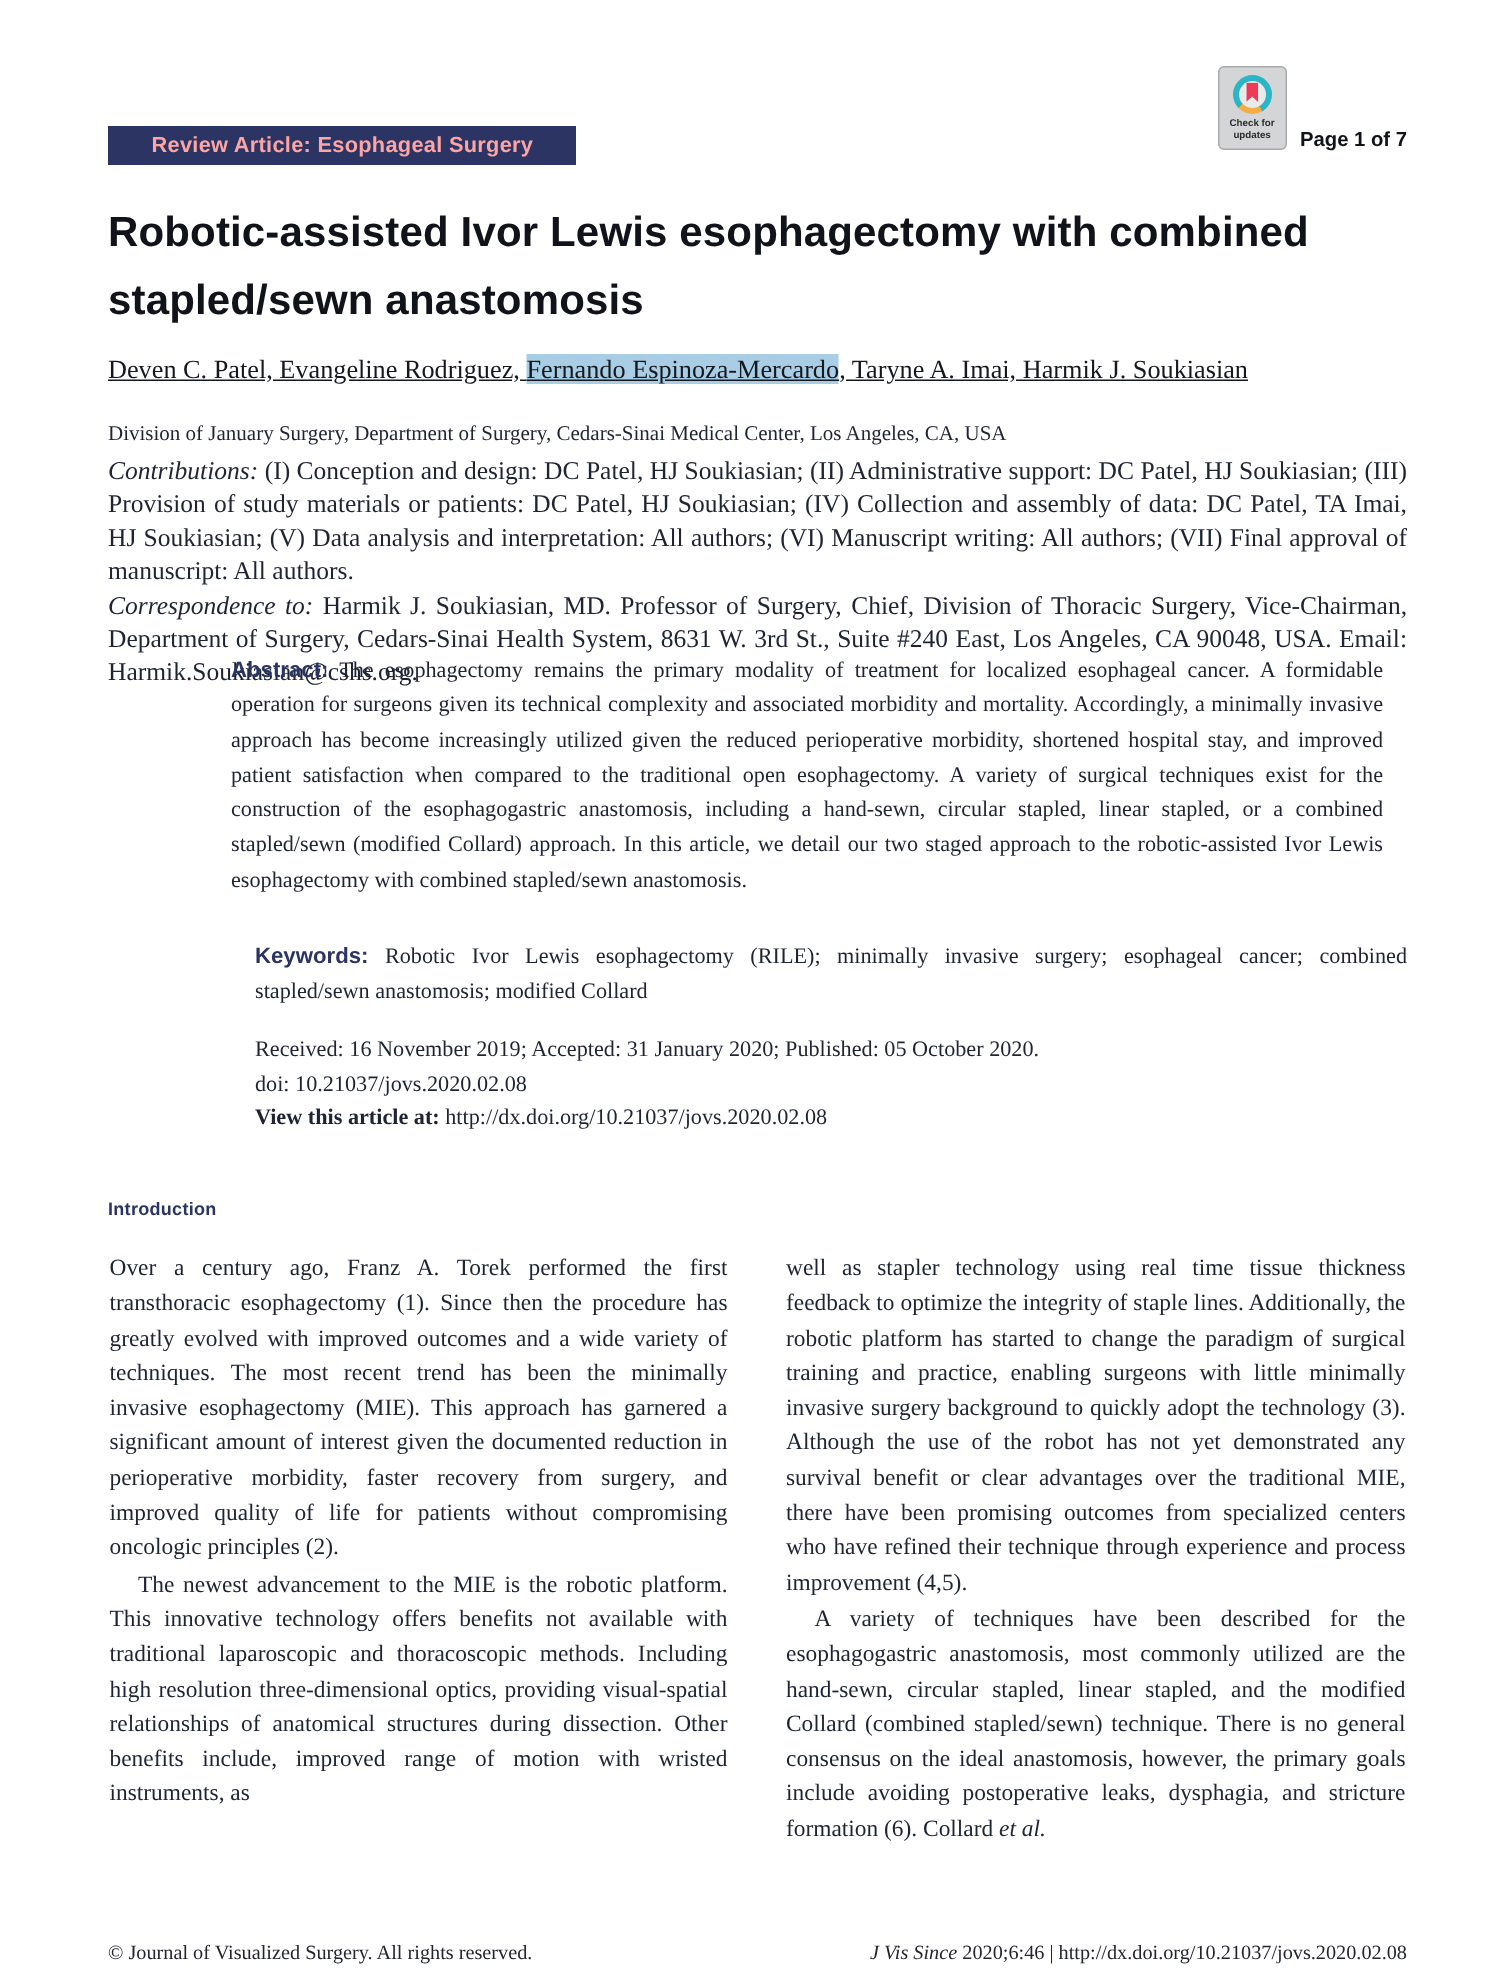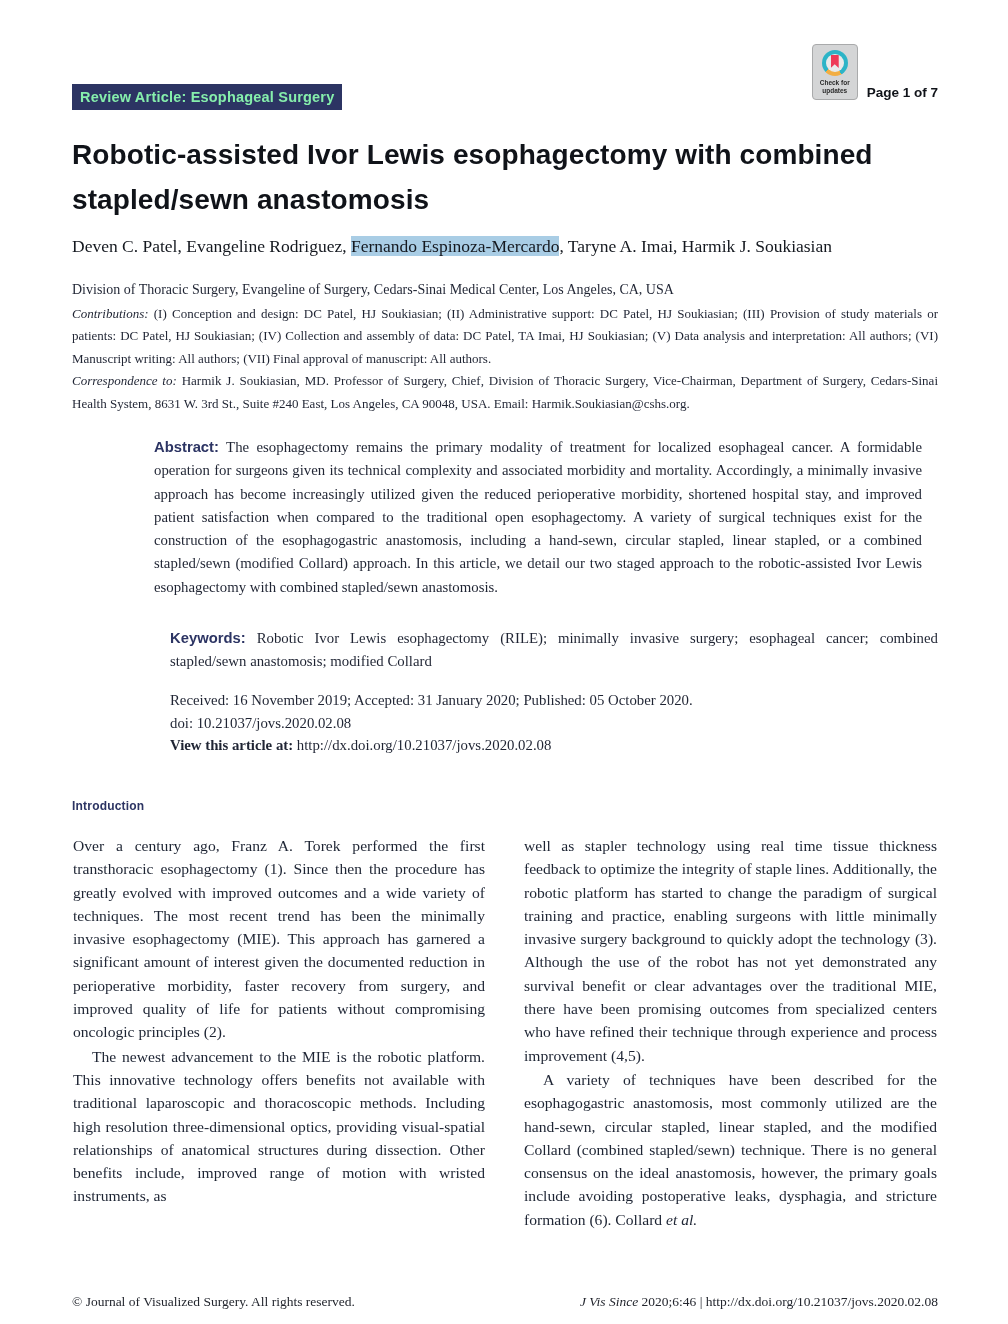--- a/index.html
+++ b/index.html
@@ -6,24 +6,24 @@
   body{
     width:1008px;height:1324px;background:#ffffff;
     font-family:"Liberation Serif","DejaVu Serif",serif;
     color:#1f2433;
   }
   .page{position:relative;width:1008px;height:1324px;overflow:hidden;background:#fff;}
 
   
   .banner{
     position:absolute;left:72px;top:84px;
-    background:#2c3463;color:#86efac;
+    background:#2c3463;color:#fca5a5;
     font-family:"Liberation Sans","DejaVu Sans",sans-serif;
     font-weight:bold;font-size:14.5px;line-height:26px;
-    padding:0 8px;letter-spacing:.2px;
+    padding:0 29px;letter-spacing:.2px;
   }
   .right-stack{
     position:absolute;right:70px;top:44px;
     display:flex;flex-direction:row;align-items:flex-end;gap:9px;
   }
   .badge{
     width:46px;height:56px;background:#d4d5d6;border:1px solid #a9aaab;border-radius:4px;
     display:flex;flex-direction:column;align-items:center;padding-top:5px;box-sizing:border-box;
   }
   .badge-circle{
@@ -44,26 +44,26 @@
     font-family:"Liberation Sans","DejaVu Sans",sans-serif;
     font-weight:bold;font-size:13.5px;color:#101319;
   }
 
   
   .title{
     position:absolute;left:72px;top:132px;width:866px;
     font-family:"Liberation Sans","DejaVu Sans",sans-serif;
     font-weight:bold;font-size:28px;line-height:45px;color:#101319;letter-spacing:.1px;
   }
-  .authors{position:absolute;left:72px;top:236px;width:880px;font-size:17.5px;color:#14181f;}
+  .authors{position:absolute;left:72px;top:236px;width:880px;font-size:17.5px;color:#14181f;text-decoration:underline;}
   .authors .hl{background:#a9cde5;}
   .affiliation{position:absolute;left:72px;top:282px;width:866px;font-size:14px;color:#1f2433;}
   .smallblock{
     position:absolute;left:72px;top:303px;width:866px;
-    font-size:13px;line-height:22.4px;text-align:justify;color:#1f2433;
+    font-size:17px;line-height:22.4px;text-align:justify;color:#1f2433;
   }
   .ital{font-style:italic;}
 
   
   .abstract{
     position:absolute;left:154px;top:436px;width:768px;
     font-size:14.8px;line-height:23.3px;text-align:justify;color:#1f2433;
   }
   .lbl-sans{
     font-family:"Liberation Sans","DejaVu Sans",sans-serif;
@@ -123,21 +123,21 @@
     </div>
     <div class="page-indicator">Page 1 of 7</div>
   </div>
 
   <h1 class="title" style="margin:0;">Robotic-assisted Ivor Lewis esophagectomy with combined stapled/sewn anastomosis</h1>
 
   <div class="authors">
     <span>Deven C. Patel, Evangeline Rodriguez, </span><span class="hl">Fernando Espinoza-Mercardo</span><span>, Taryne A. Imai, Harmik J. Soukiasian</span>
   </div>
 
-  <div class="affiliation">Division of Thoracic Surgery, Evangeline of Surgery, Cedars-Sinai Medical Center, Los Angeles, CA, USA</div>
+  <div class="affiliation">Division of January Surgery, Department of Surgery, Cedars-Sinai Medical Center, Los Angeles, CA, USA</div>
 
   <div class="smallblock">
     <span class="ital">Contributions:</span>
     <span>(I) Conception and design: DC Patel, HJ Soukiasian; (II) Administrative support: DC Patel, HJ Soukiasian; (III) Provision of study materials or patients: DC Patel, HJ Soukiasian; (IV) Collection and assembly of data: DC Patel, TA Imai, HJ Soukiasian; (V) Data analysis and interpretation: All authors; (VI) Manuscript writing: All authors; (VII) Final approval of manuscript: All authors.</span><br>
     <span class="ital">Correspondence to:</span>
     <span>Harmik J. Soukiasian, MD. Professor of Surgery, Chief, Division of Thoracic Surgery, Vice-Chairman, Department of Surgery, Cedars-Sinai Health System, 8631 W. 3rd St., Suite #240 East, Los Angeles, CA 90048, USA. Email: Harmik.Soukiasian@cshs.org.</span>
   </div>
 
   <div class="abstract">
     <span class="lbl-sans">Abstract:</span>

